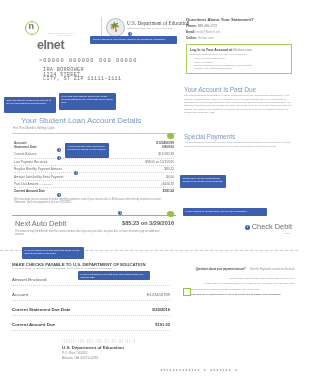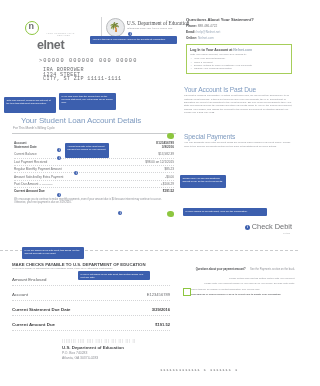--- a/index.html
+++ b/index.html
@@ -241,20 +241,26 @@
   <div class="dot" style="left:57px;top:148px;">i</div>
   <div class="dot" style="left:57px;top:155.5px;">i</div>
   <div class="dot" style="left:74px;top:170.5px;">i</div>
   <div class="dot" style="left:57px;top:193px;">i</div>
   <div class="dot" style="left:118px;top:211px;">i</div>
 
   <div class="cal" style="left:65px;top:143px;width:44px;height:15px;">Amount and date of the most recent payment we applied on your account.</div>
   <div class="cal" style="left:180px;top:175px;width:46px;height:13px;">Confirm here you can add additional amount or pay for the next 3 payments.</div>
 
   <div class="greenblob" style="left:167px;top:211px;"></div>
+  <div class="nad-box">
+    <div class="nad-top"></div>
+    <div class="nad-h">Next Auto Debit</div>
+    <div class="nad-v">$85.23 on 3/29/2016</div>
+    <div class="nad-note">This amount may be different than the current amount due if you are past due, are past due, or have elected to pay an additional amount.</div>
+  </div>
 
   <div class="cal" style="left:183px;top:208px;width:84px;height:8px;">If you're signed up for auto debit, you'll see the confirmation.</div>
   <div class="ad-badge">
     <span class="ic">i</span><span>Check Debit</span>
   </div>
   <div class="ad-sub">Details</div>
 
   <div class="art" style="top:86px;">
     <div class="art-h">Your Account Is Past Due</div>
     <div class="art-p">Payment is required immediately. If action is not taken now, we will report the delinquency to all national credit bureaus. If this is not resolved and your loan defaults, the U.S. Department of Education will report it as defaulted to the credit bureaus. ED may begin proceedings to take your state and federal income tax refunds and other payments made to you by the federal government, garnish your wages, and assign the account to the federal government or litigation against you. Please call 1.888.486.4722.</div>

